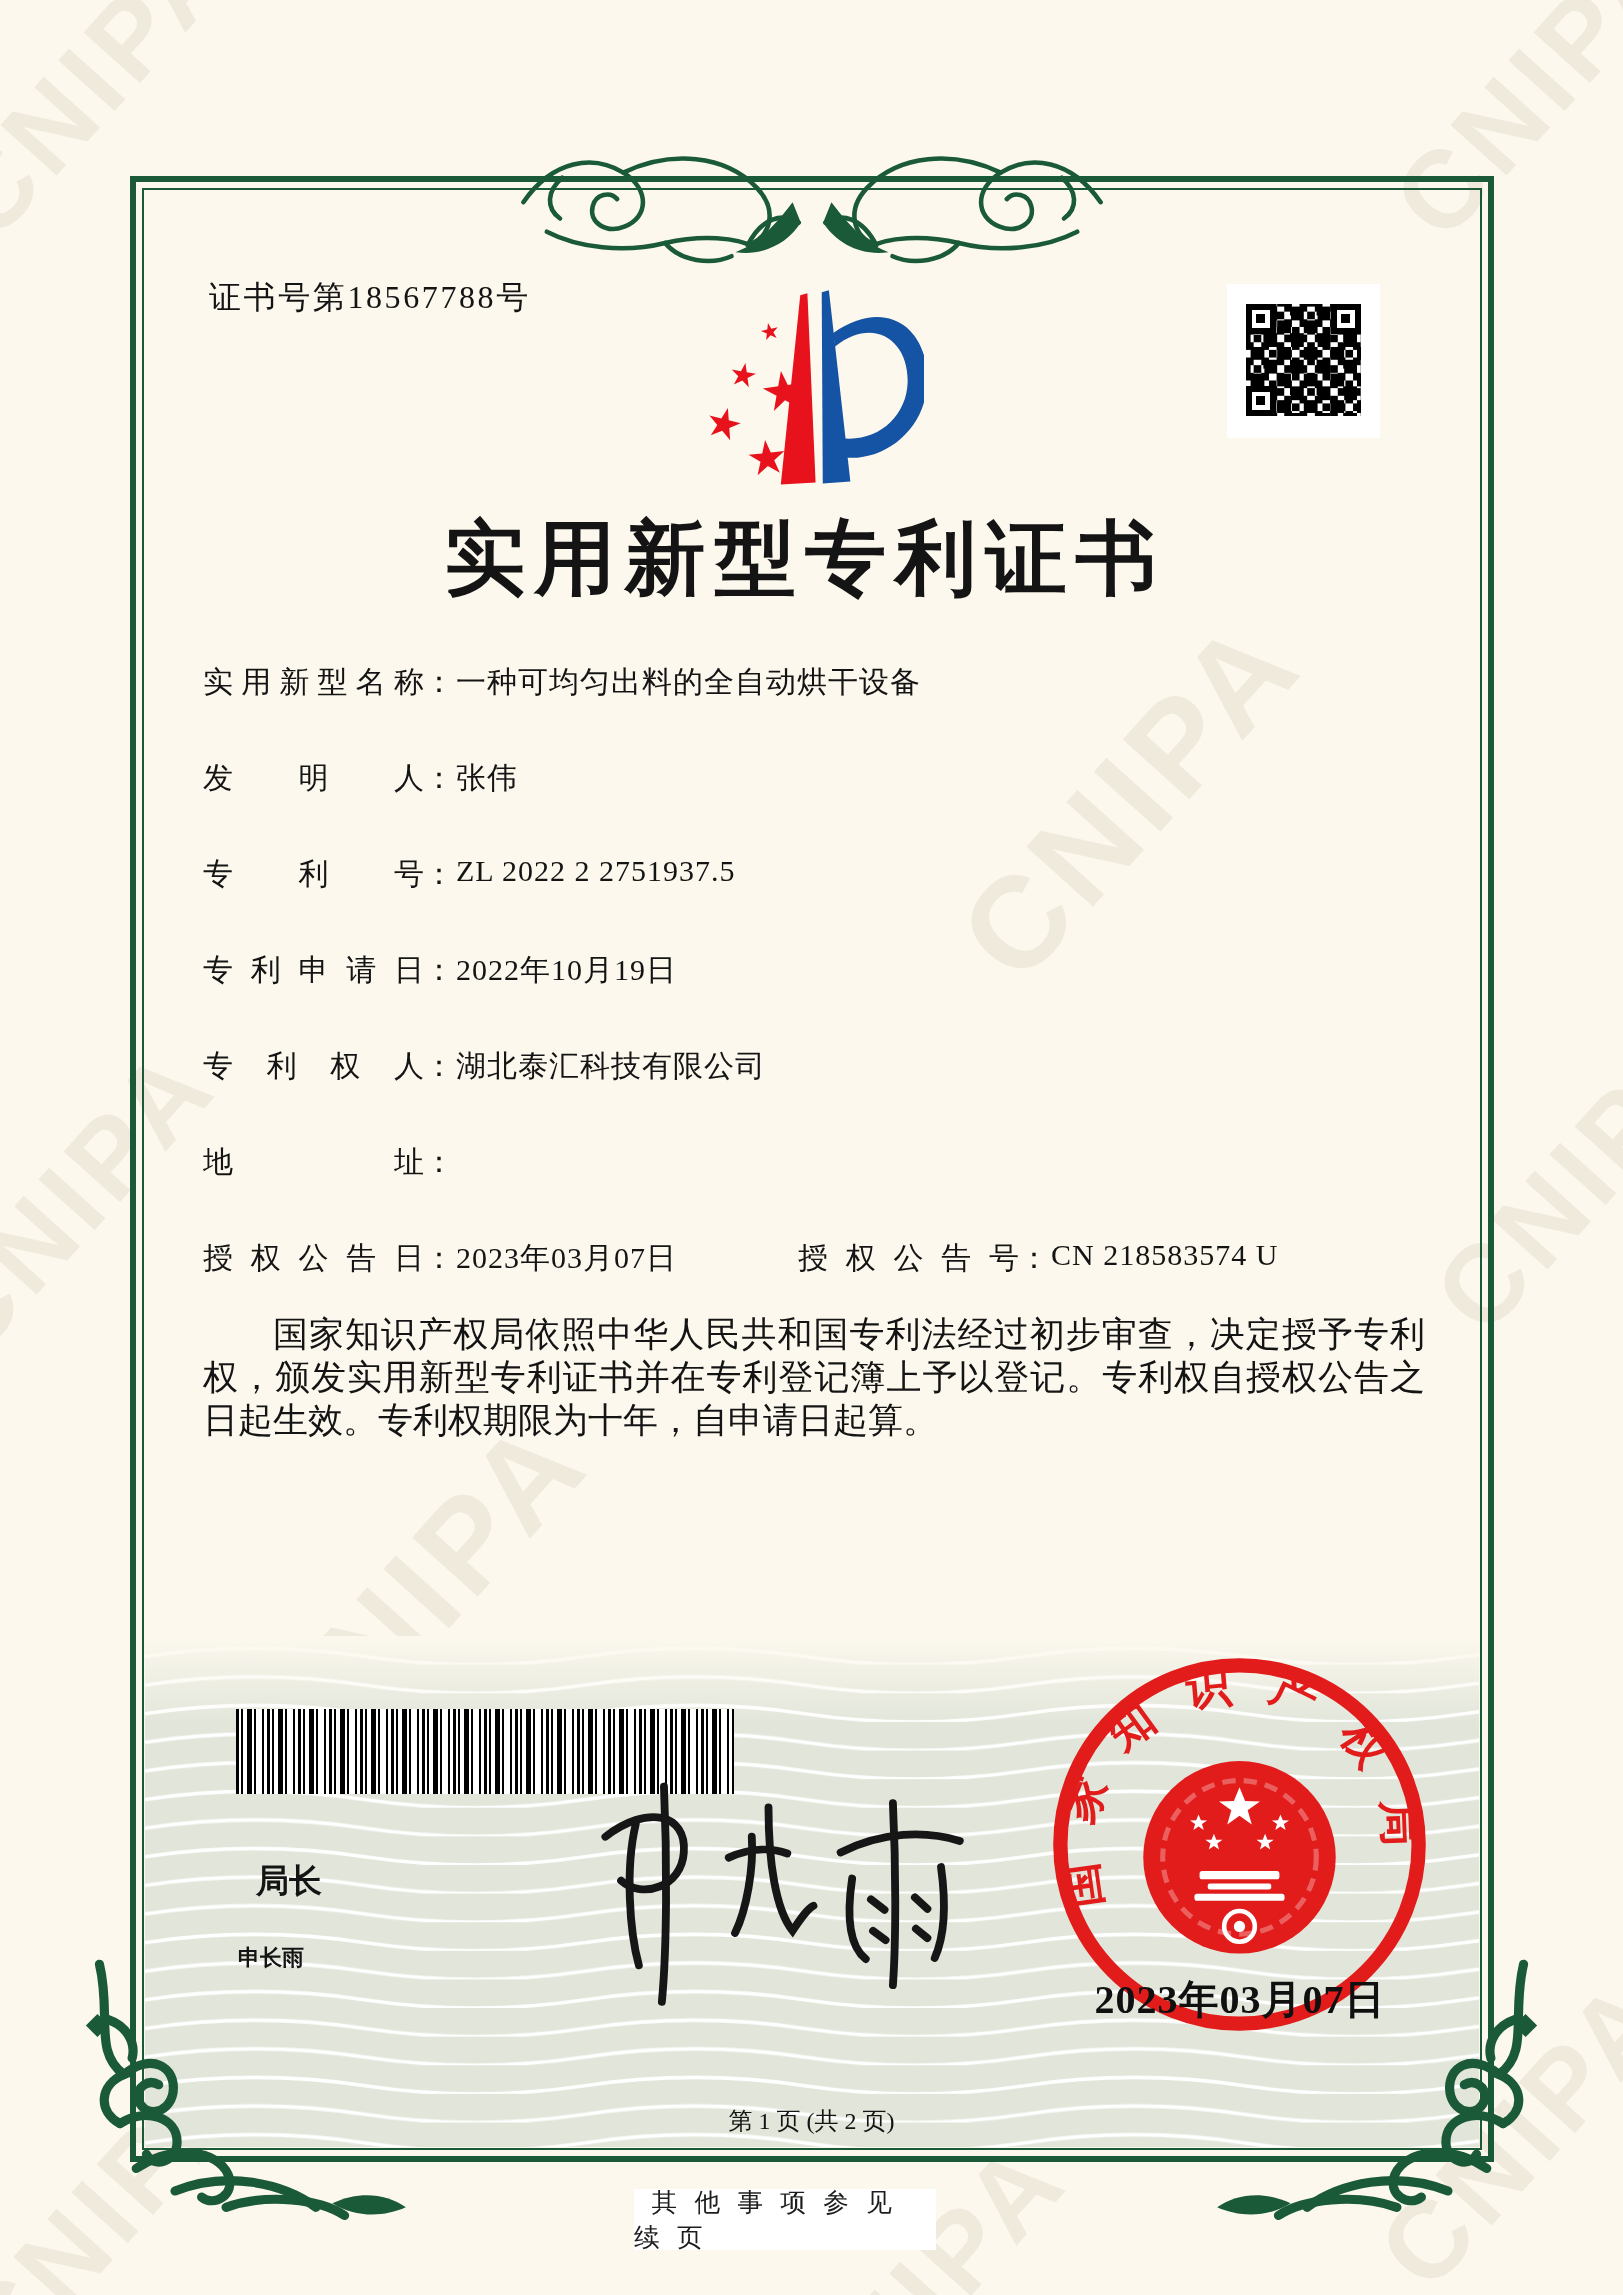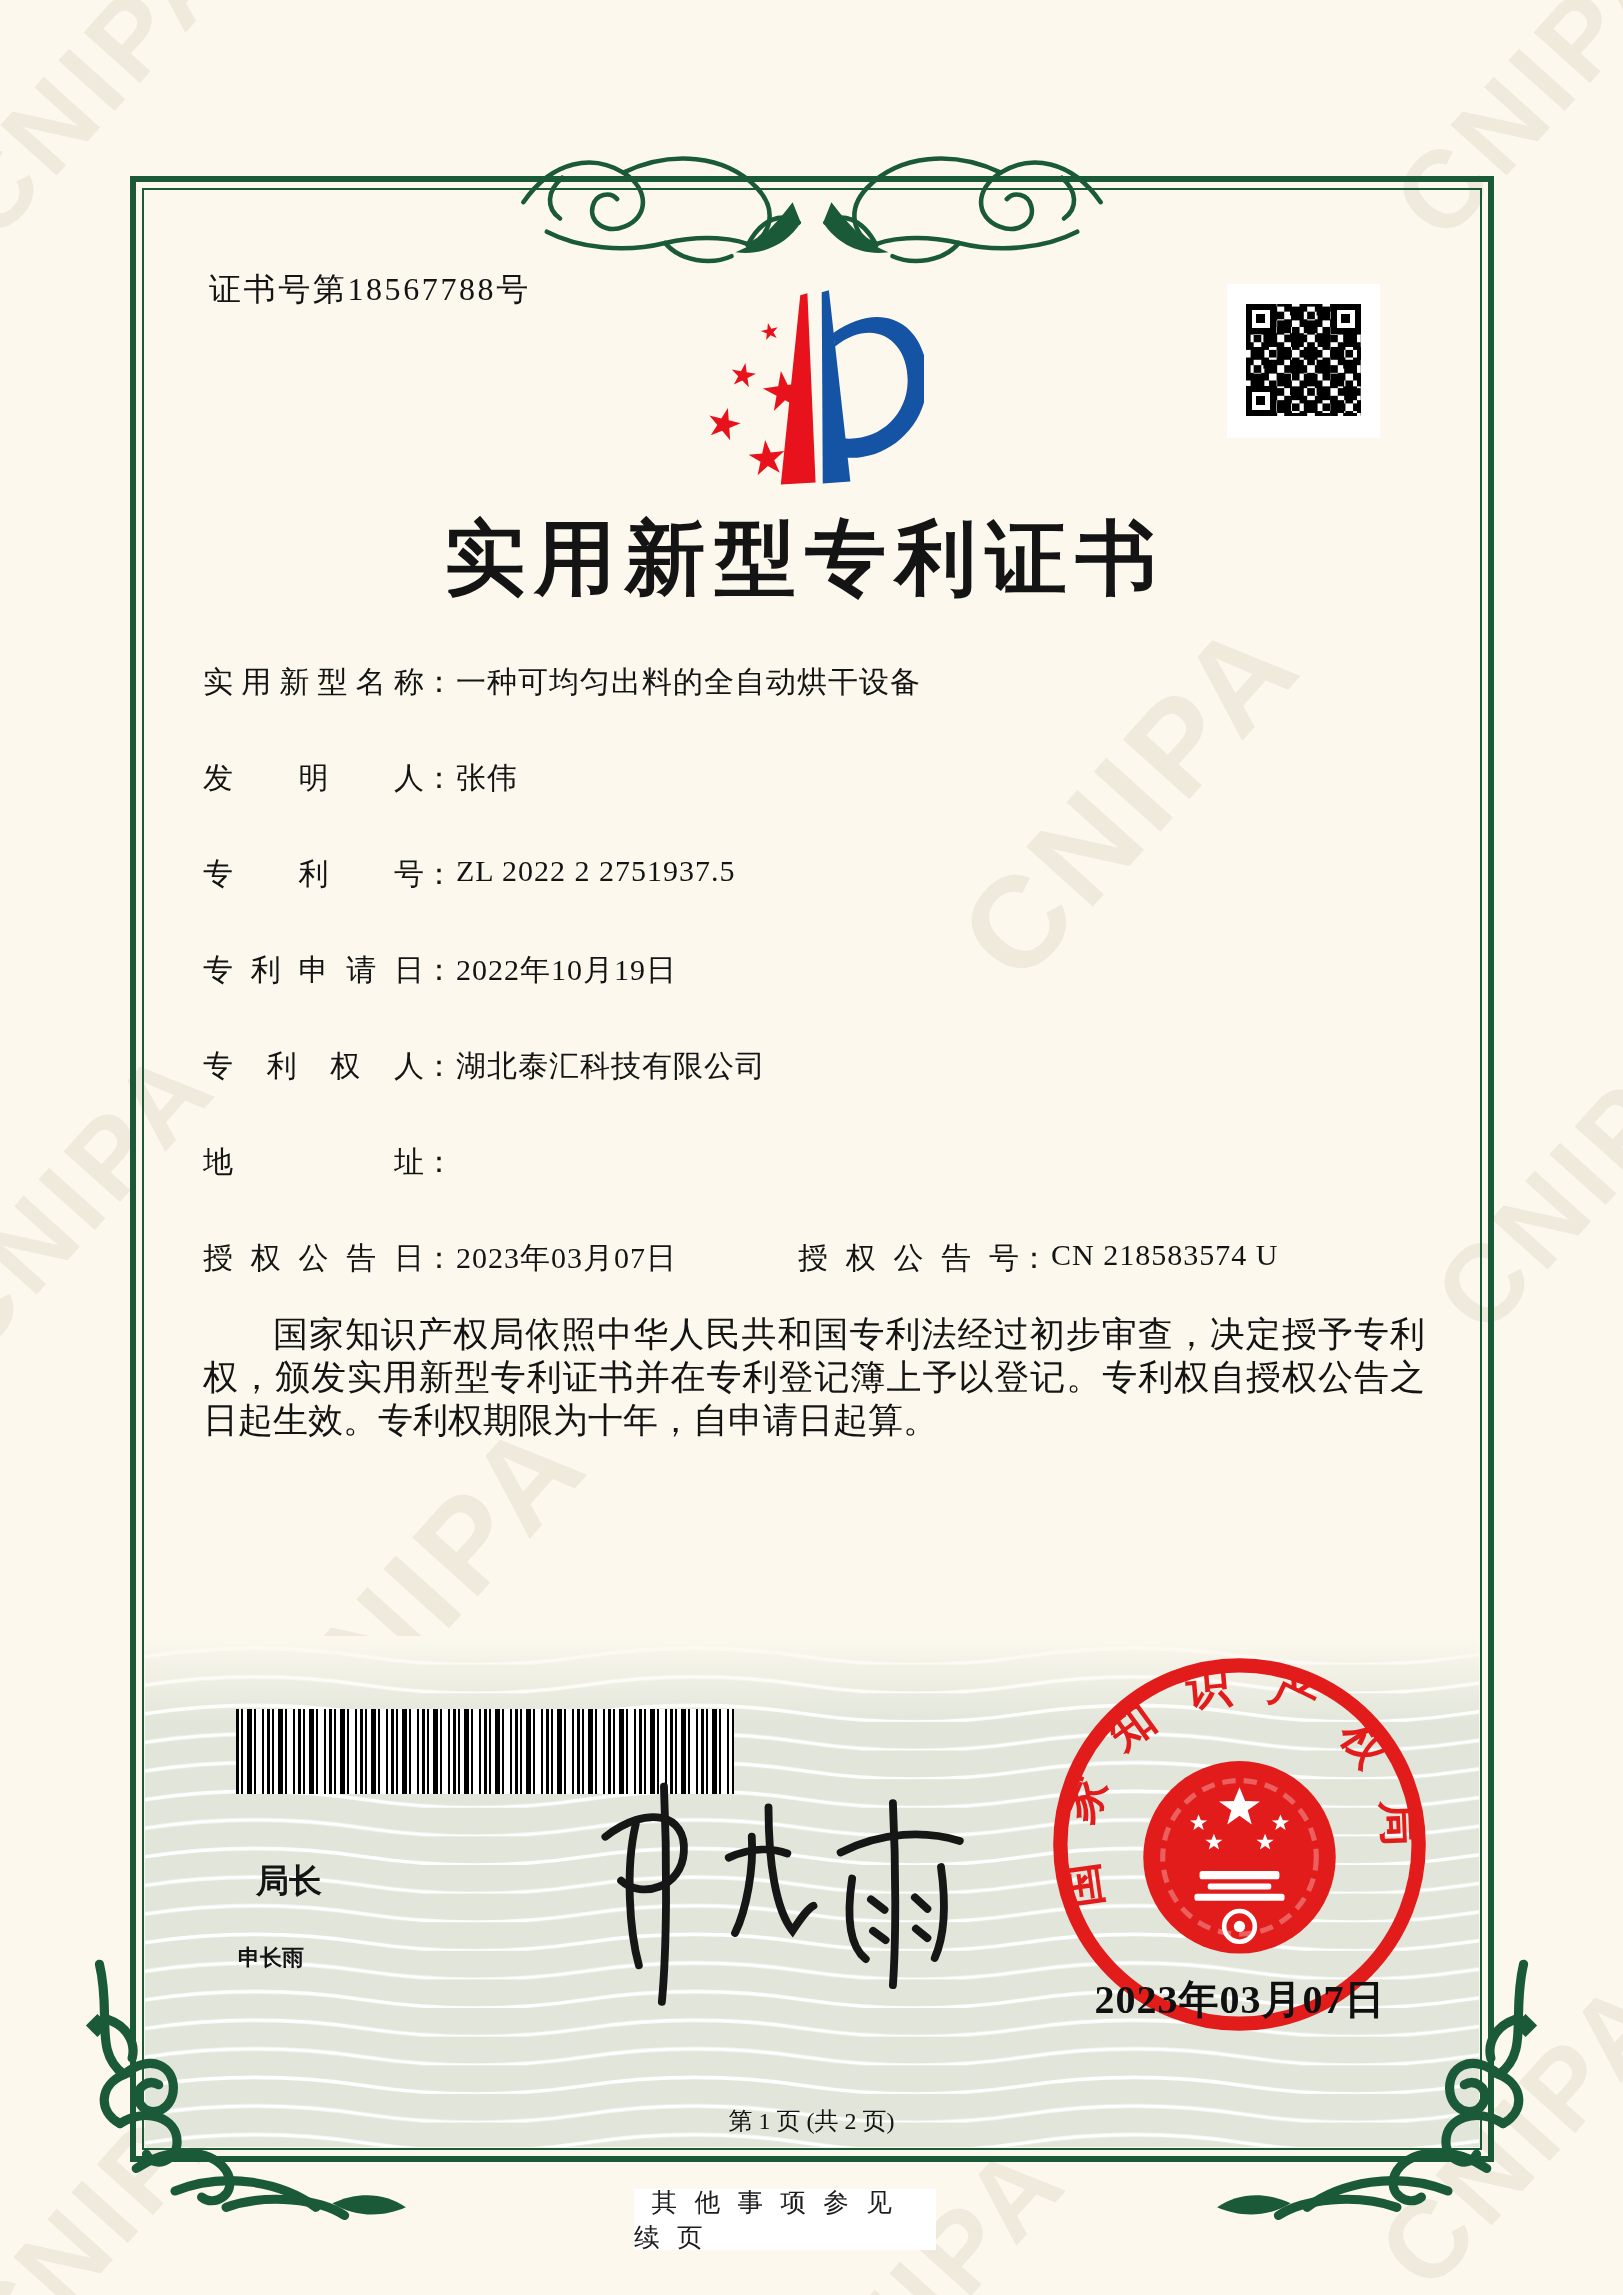--- a/index.html
+++ b/index.html
@@ -30,21 +30,21 @@
     position:absolute;left:8.7px;right:8.7px;bottom:8.7px;height:511px;
   }
   .wave-fade{
     position:absolute;left:0;right:0;top:0;height:87px;
     background:linear-gradient(#fcf8ee,rgba(252,248,238,0));
   }
   .ornament-top{position:absolute;left:50%;top:142px;transform:translateX(-50%);z-index:4;}
   .flourish{position:absolute;z-index:4;}
   .flourish.right{transform:scaleX(-1);}
   
-  .cert-no{position:absolute;left:209px;top:268px;font-size:32px;letter-spacing:2.6px;z-index:5;text-align:right;}
+  .cert-no{position:absolute;left:209px;top:276px;font-size:32px;letter-spacing:2.6px;z-index:5;text-align:right;}
   .logo{position:absolute;left:699px;top:284px;width:225px;height:215px;z-index:5;}
   .logo .star{position:absolute;color:#e8121c;line-height:1;}
   .qr-panel{position:absolute;left:1227px;top:284px;width:153px;height:154px;background:#ffffff;z-index:5;}
   .qr{
     position:absolute;left:19.4px;top:20.4px;width:115px;height:112px;background:#fff;
     background-image:
       repeating-conic-gradient(#000 0% 25%, rgba(255,255,255,0) 0% 50%),
       repeating-conic-gradient(#000 0% 25%, #fff 0% 50%);
     background-size:26.6px 26.6px,15.3px 15.3px;
     background-position:4.6px 2.6px,0 0;

